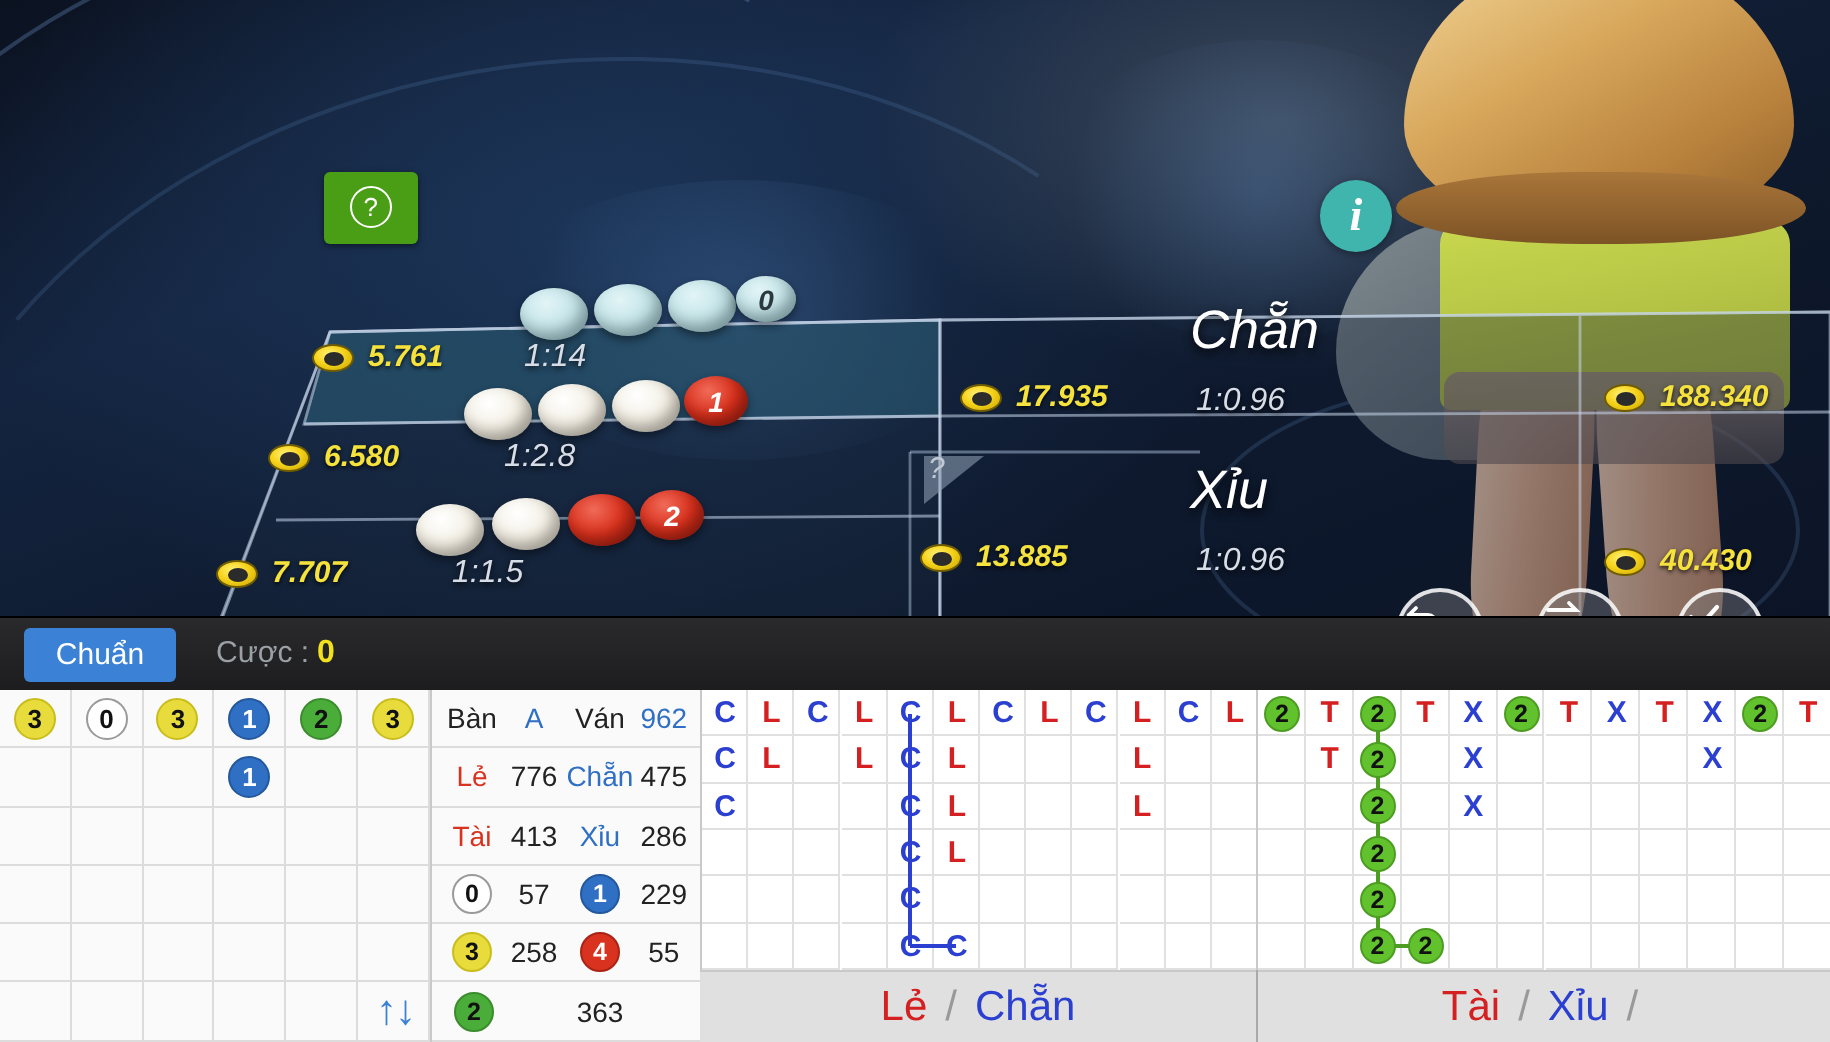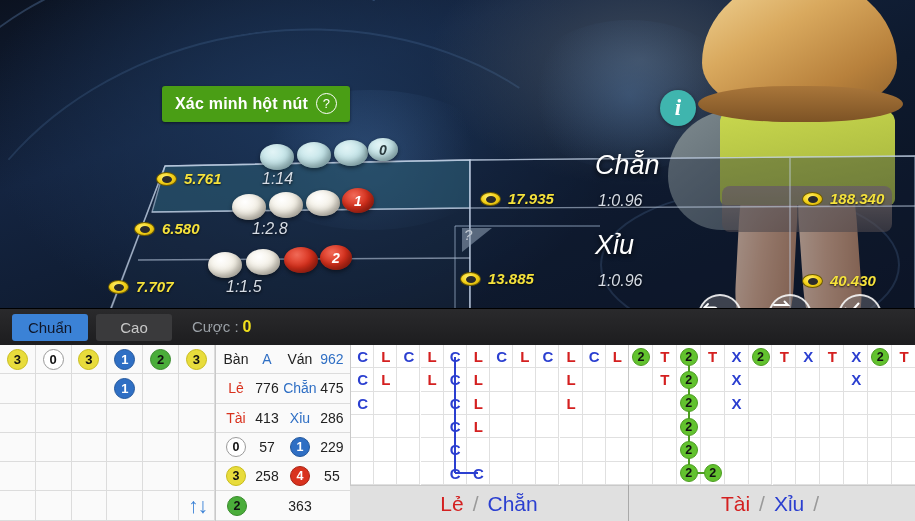--- a/index.html
+++ b/index.html
@@ -161,21 +161,21 @@
     background: linear-gradient(180deg, #2a2a2c 0%, #1d1d1f 100%);
     display:flex; align-items:center; padding-left:12px; gap:8px;
     border-top: 1px solid #000;
   }
   .mode-tab {
     height:27px; min-width:76px; padding:0 14px;
     display:flex; align-items:center; justify-content:center;
     font-size:15px; color:#c8c8c8; background:#3a3a3c;
     border-radius:3px; cursor:pointer;
   }
-  .mode-tab.active { background:#3b82d6; color:#0f172a; }
+  .mode-tab.active { background:#3b82d6; color:#ffffff; }
   #bet-label { color:#9aa0a6; font-size:15px; margin-left:12px; }
   #bet-label b { color:#f2e11c; margin-left:4px; font-size:16px; }
 
   
   #bottom { position:absolute; left:0; top:345px; width:915px; height:176px; background:#e6e6e6; }
 
   
   #bead-plate {
     position:absolute; left:0; top:0; width:215px; height:176px;
     background:#fafafa;
@@ -272,21 +272,20 @@
     <div class="d-chair"></div>
     <div class="d-leg l"></div>
     <div class="d-leg r"></div>
     <div class="d-body"></div>
     <div class="d-skirt"></div>
     <div class="d-hat"></div>
     <div class="d-hat-band"></div>
   </div>
 
   <button id="verify-btn">
-    <span>Xác minh hột nút</span>
     <span class="qmark">?</span>
   </button>
 
   <div id="info-icon">
     <span>i</span>
   </div>
 </div>
 
 <div id="bet-table">
   <svg width="915" height="180">
@@ -383,21 +382,20 @@
   </div>
   <div class="rbtn" style="left:838px;top:164px;">
     <svg width="24" height="24" viewBox="0 0 24 24" fill="none" stroke="#fff" stroke-width="2.1" stroke-linecap="round" stroke-linejoin="round">
       <path d="M5.5 12.5 L10 17 L18.5 7.5"></path>
     </svg>
   </div>
 </div>
 
 <div id="bet-bar">
   <div class="mode-tab active">Chuẩn</div>
-  <div class="mode-tab">Cao</div>
   <div id="bet-label">
     <span>Cược :</span><b>0</b>
   </div>
 </div>
 
 <div id="bottom">
 
   <div id="bead-plate">
     <div class="bead-grid" id="bead-grid">
         <div class="bead-cell">

